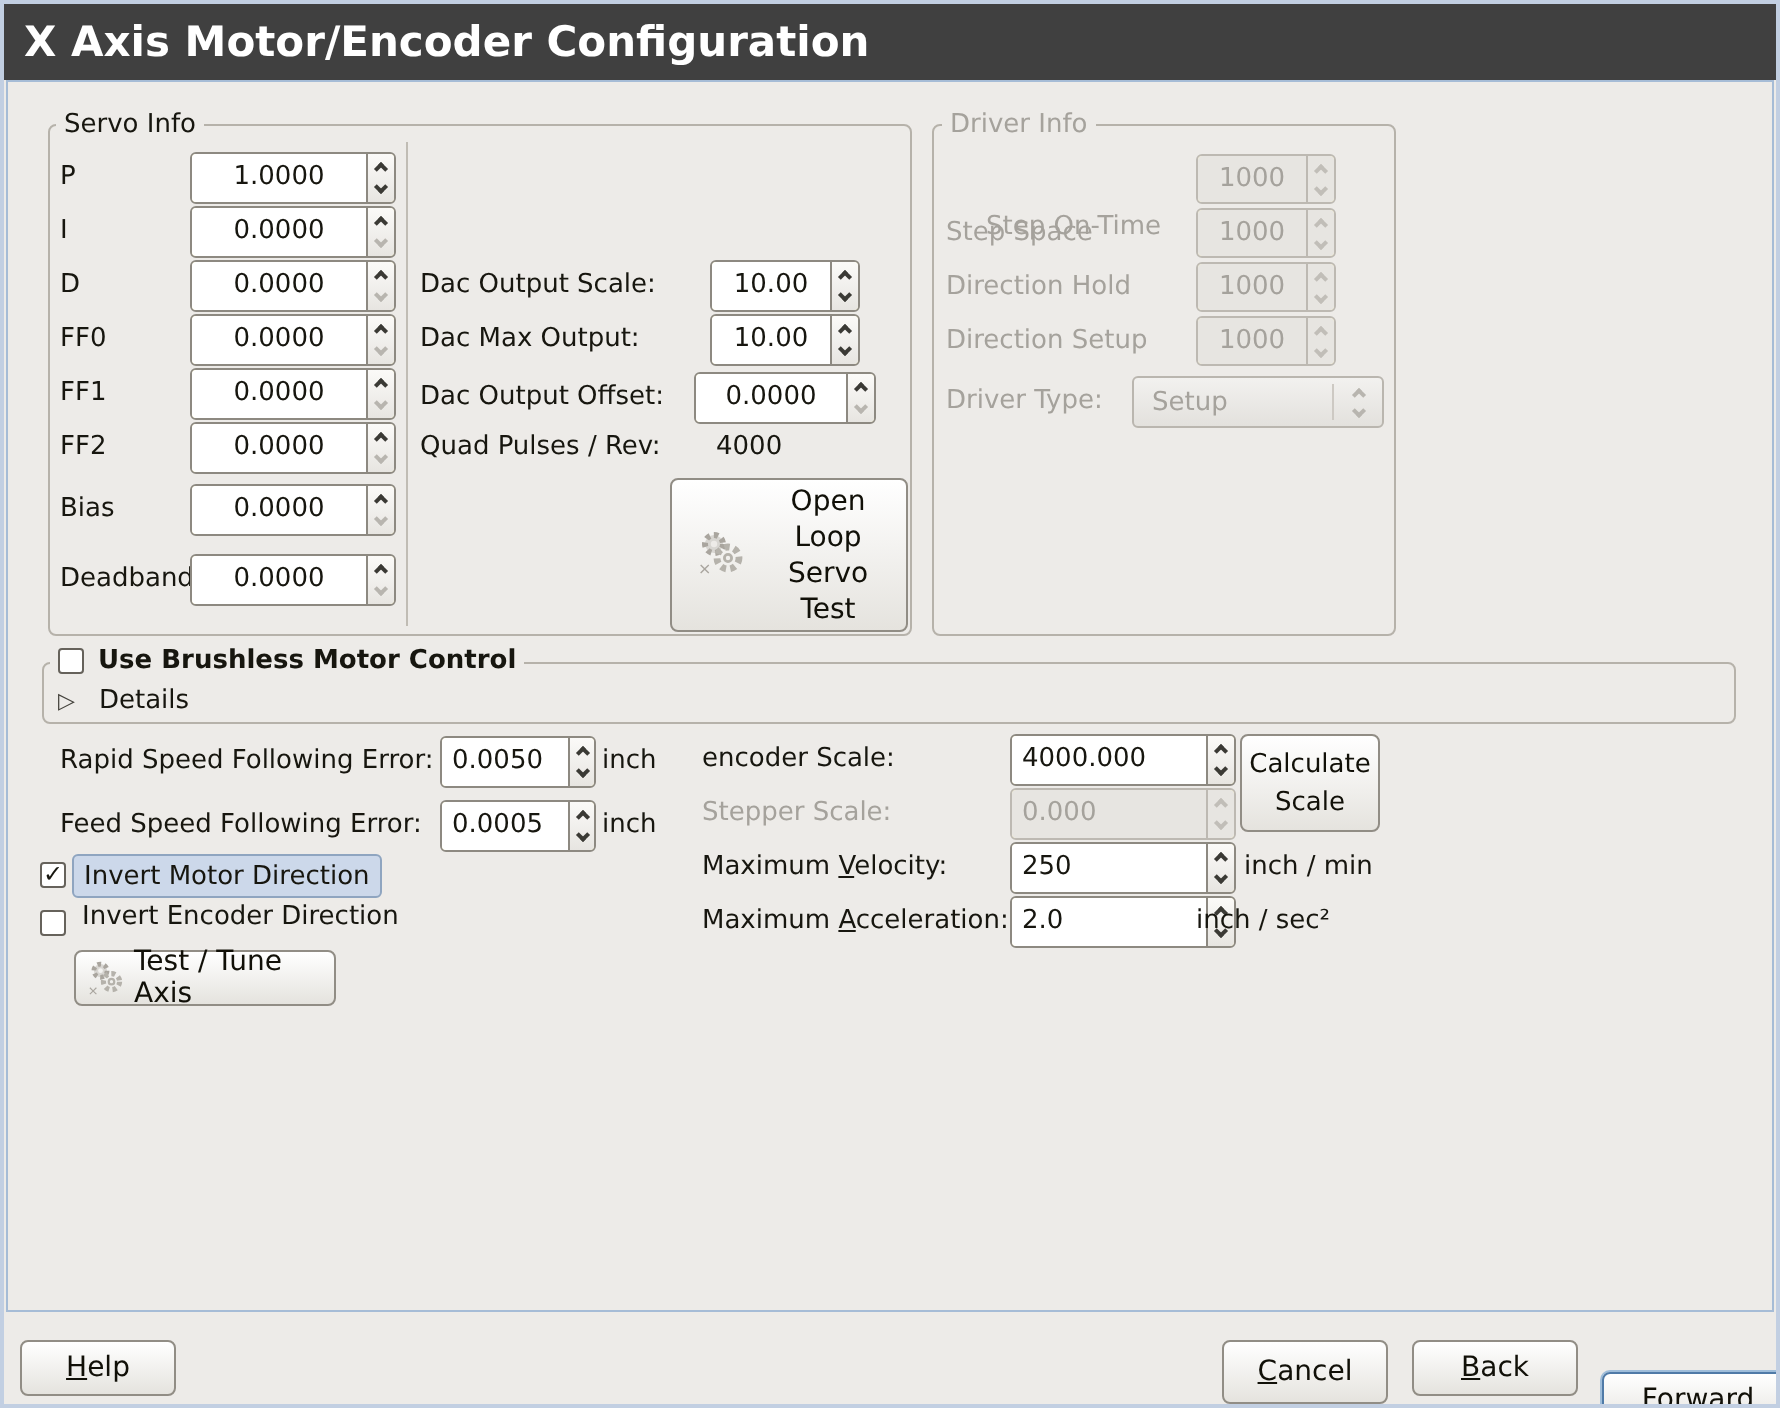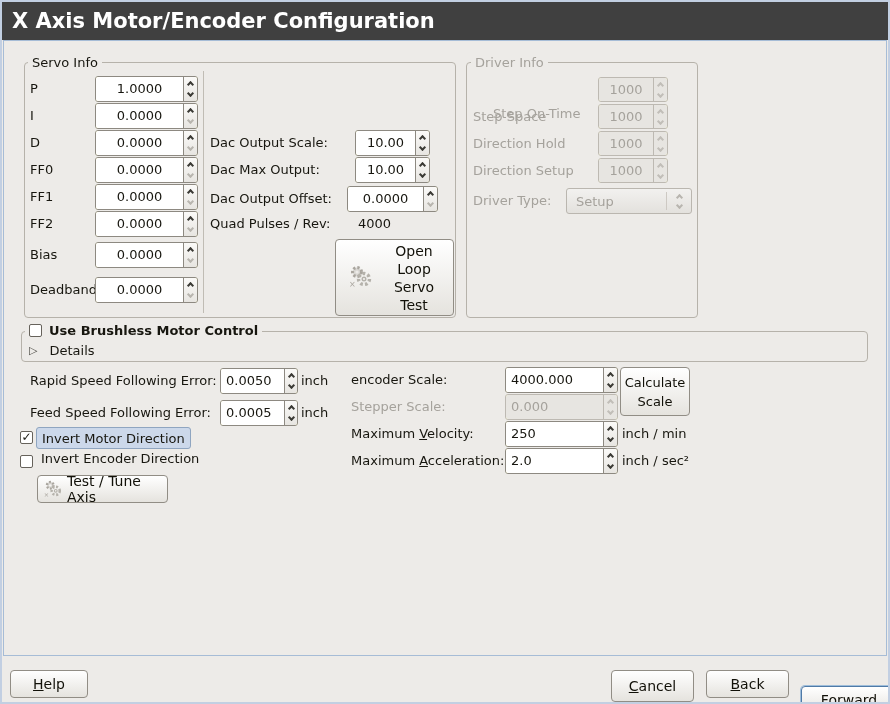--- a/index.html
+++ b/index.html
@@ -340,21 +340,21 @@
 <div class="abs lbl" style="left:622px;top:421px;">inch / min</div>
 
 <div class="abs lbl" style="left:351px;top:448px;"><span>Maximum </span><span class="mn">A</span><span>cceleration:</span></div>
 <div class="abs spinbox" style="left:505px;top:448px;width:113px;">
   <span class="entry left">2.0</span>
   <span class="btns">
       <i class="chev up"></i>
       <i class="chev down"></i>
     </span>
 </div>
-<div class="abs lbl" style="left:622px;top:448px;">inch / sec²</div>
+<div class="abs lbl" style="left:598px;top:448px;">inch / sec²</div>
 
 <span class="abs cb" style="left:20px;top:431px;">✓</span>
 <div class="abs hl-label" style="left:36px;top:427px;height:22px;">
   <span>Invert Motor Direction</span>
 </div>
 
 <span class="abs cb" style="left:20px;top:455px;"></span>
 <div class="abs plain-label" style="left:36px;top:451px;height:22px;">
   <span>Invert Encoder Direction</span>
 </div>

